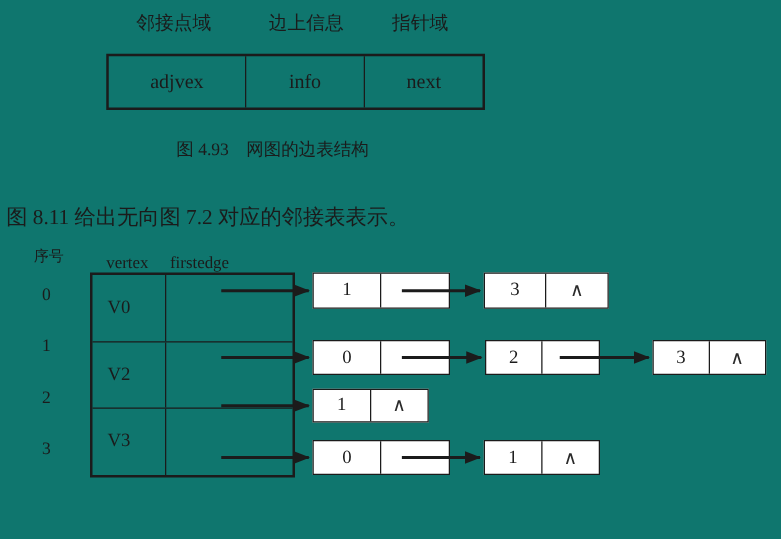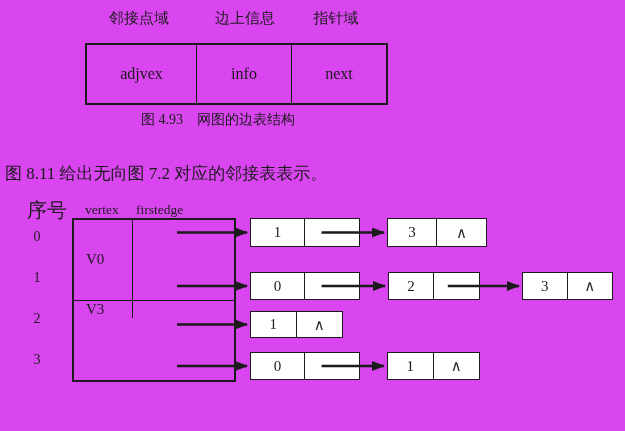--- a/index.html
+++ b/index.html
@@ -1,58 +1,58 @@
 <!DOCTYPE html>
 <html><head>
 <meta charset="utf-8">
 <style>
   * { margin: 0; padding: 0; box-sizing: border-box; }
   html, body { background: #ffffff; }
   .page {
     position: relative;
     width: 625px; height: 431px;
-    background: #d946ef;
+    background: #0f766e;
     color: #1b1b1b;
     font-family: "Liberation Serif", serif;
     overflow: hidden;
   }
   
   .flabel {
     position: absolute; top: 9px;
     transform: translateX(-50%);
     font-size: 15px; white-space: nowrap;
   }
   .etable {
     position: absolute; left: 85px; top: 43px;
-    width: 303px; height: 62px;
+    width: 303px; height: 45px;
     border: 2px solid #1b1b1b;
     display: flex;
   }
   .ecell {
     display: flex; align-items: center; justify-content: center;
     font-size: 16px;
   }
   .ecell-1 { width: 110px; border-right: 1.5px solid #1b1b1b; }
   .ecell-2 { width: 95px;  border-right: 1.5px solid #1b1b1b; }
   .ecell-3 { flex: 1; }
   .cap1 { position: absolute; left: 141px; top: 111px; font-size: 14px; white-space: nowrap; }
   
   .intro { position: absolute; left: 5px; top: 162px; font-size: 17px; white-space: nowrap; }
   
-  .hdr-xh { position: absolute; left: 27px;  top: 197px; font-size: 20px; }
+  .hdr-xh { position: absolute; left: 27px;  top: 197px; font-size: 12px; }
   .hdr-v  { position: absolute; left: 85px;  top: 202px; font-size: 13.5px; }
   .hdr-f  { position: absolute; left: 136px; top: 202px; font-size: 13.5px; }
   .vtable {
     position: absolute; left: 72px; top: 218px;
     width: 164px; height: 164px;
     border: 2px solid #1b1b1b;
     display: flex; flex-direction: column;
   }
   .vrow { flex: 1; display: flex; border-bottom: 1.5px solid #1b1b1b; }
-  .vrow:last-child { border-bottom: none; flex-direction: column; }
+  .vrow:last-child { border-bottom: none; }
   .vcell {
     width: 59px; border-right: 1.5px solid #1b1b1b;
     display: flex; align-items: center;
     padding-left: 12px; font-size: 15px;
   }
   .fcell { flex: 1; }
   .idx {
     position: absolute; left: 28px; width: 18px;
     text-align: center; font-size: 14px;
   }
@@ -89,20 +89,24 @@
 
   <div class="intro">图 8.11 给出无向图 7.2 对应的邻接表表示。</div>
 
   <span class="hdr-xh">序号</span>
   <span class="hdr-v">vertex</span>
   <span class="hdr-f">firstedge</span>
 
   <div class="vtable">
     <div class="vrow">
       <div class="vcell">V0</div>
+      <div class="fcell"></div>
+    </div>
+    <div class="vrow">
+      <div class="vcell">V2</div>
       <div class="fcell"></div>
     </div>
     <div class="vrow">
       <div class="vcell">V3</div>
       <div class="fcell"></div>
     </div>
   </div>
 
   <div id="nodes-layer">
       <div class="idx" style="top: 229px;">0</div>

